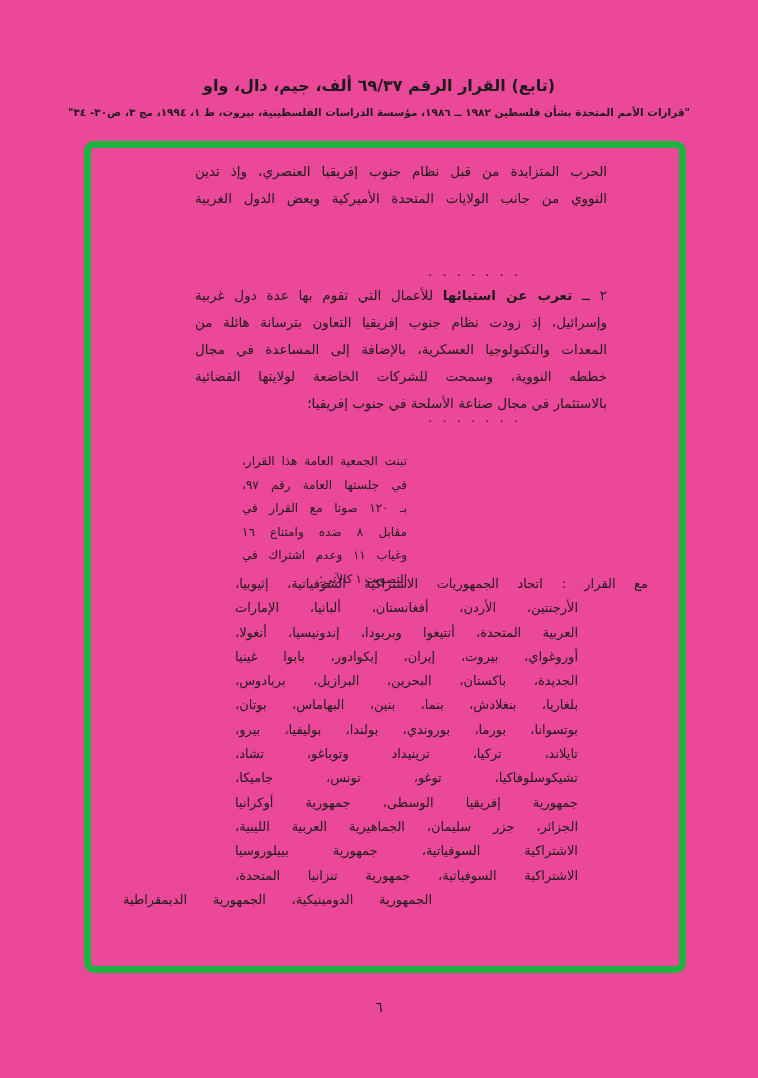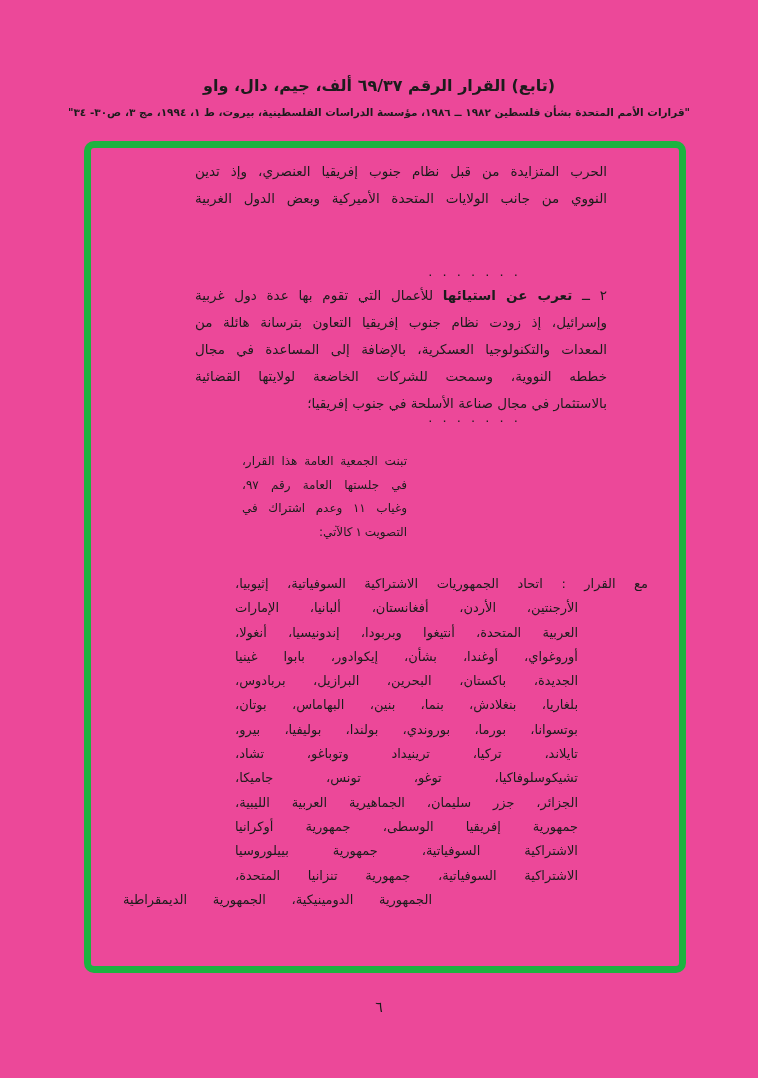--- a/index.html
+++ b/index.html
@@ -64,38 +64,40 @@
     <div class="ln j">المعدات والتكنولوجيا العسكرية، بالإضافة إلى المساعدة في مجال</div>
     <div class="ln j">خططه النووية، وسمحت للشركات الخاضعة لولايتها القضائية</div>
     <div class="ln r">بالاستثمار في مجال صناعة الأسلحة في جنوب إفريقيا؛</div>
   </div>
 
   <div class="abs dotsrow" id="dots2">. . . . . . .</div>
 
   <div class="abs rtl adopt">
     <div class="ln j">تبنت الجمعية العامة هذا القرار،</div>
     <div class="ln j">في جلستها العامة رقم ٩٧،</div>
+    <div class="ln j">بـ ١٢٠ صوتا مع القرار في</div>
+    <div class="ln j">مقابل ٨ ضده وامتناع ١٦</div>
     <div class="ln j">وغياب ١١ وعدم اشتراك في</div>
     <div class="ln r">التصويت ١ كالآتي:</div>
   </div>
 
   <div class="abs rtl vlist">
     <div class="ln j">
       <span>مع القرار</span><span> : </span><span>اتحاد الجمهوريات الاشتراكية السوفياتية، إثيوبيا،</span>
     </div>
     <div class="ln j cont">الأرجنتين، الأردن، أفغانستان، ألبانيا، الإمارات</div>
     <div class="ln j cont">العربية المتحدة، أنتيغوا وبربودا، إندونيسيا، أنغولا،</div>
-    <div class="ln j cont">أوروغواي، أوغندا، بشأن، إيكوادور، بابوا غينيا</div>
+    <div class="ln j cont">أوروغواي، بيروت، إيران، إيكوادور، بابوا غينيا</div>
     <div class="ln j cont">الجديدة، باكستان، البحرين، البرازيل، بربادوس،</div>
     <div class="ln j cont">بلغاريا، بنغلادش، بنما، بنين، البهاماس، بوتان،</div>
     <div class="ln j cont">بوتسوانا، بورما، بوروندي، بولندا، بوليفيا، بيرو،</div>
     <div class="ln j cont">تايلاند، تركيا، ترينيداد وتوباغو، تشاد،</div>
     <div class="ln j cont">تشيكوسلوفاكيا، توغو، تونس، جاميكا،</div>
+    <div class="ln j cont">جمهورية إفريقيا الوسطى، جمهورية أوكرانيا</div>
     <div class="ln j cont">الجزائر، جزر سليمان، الجماهيرية العربية الليبية،</div>
-    <div class="ln j cont">جمهورية إفريقيا الوسطى، جمهورية أوكرانيا</div>
     <div class="ln j cont">الاشتراكية السوفياتية، جمهورية بييلوروسيا</div>
     <div class="ln j cont">الاشتراكية السوفياتية، جمهورية تنزانيا المتحدة،</div>
   </div>
 
   <div class="abs rtl j vlast">الجمهورية الدومينيكية، الجمهورية الديمقراطية</div>
 
   <div class="abs pagenum">٦</div>
 
 </div>
 

